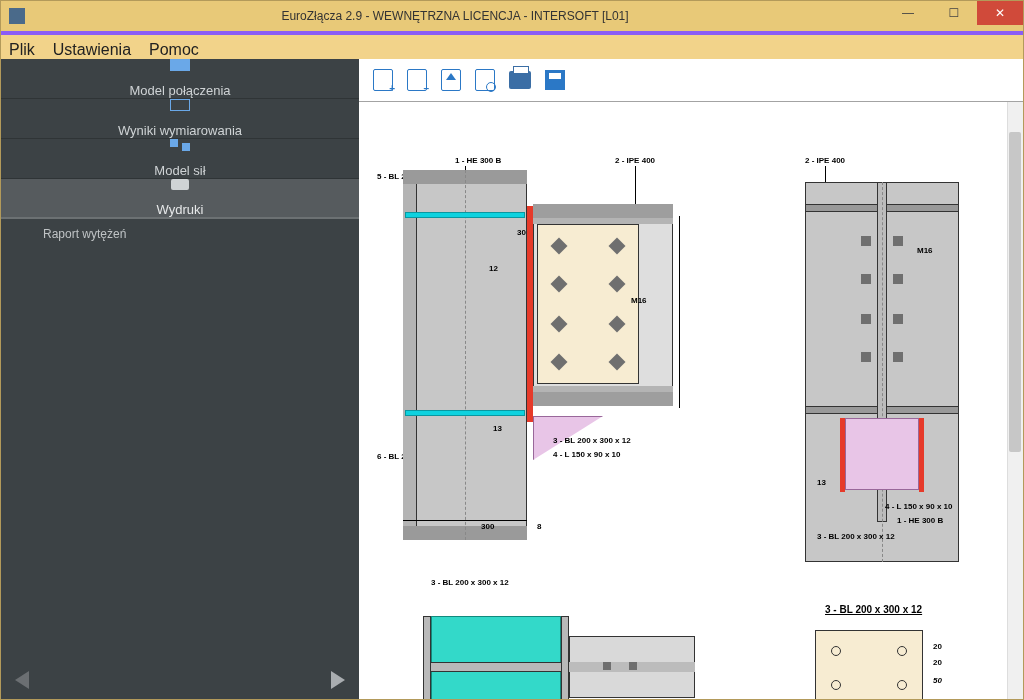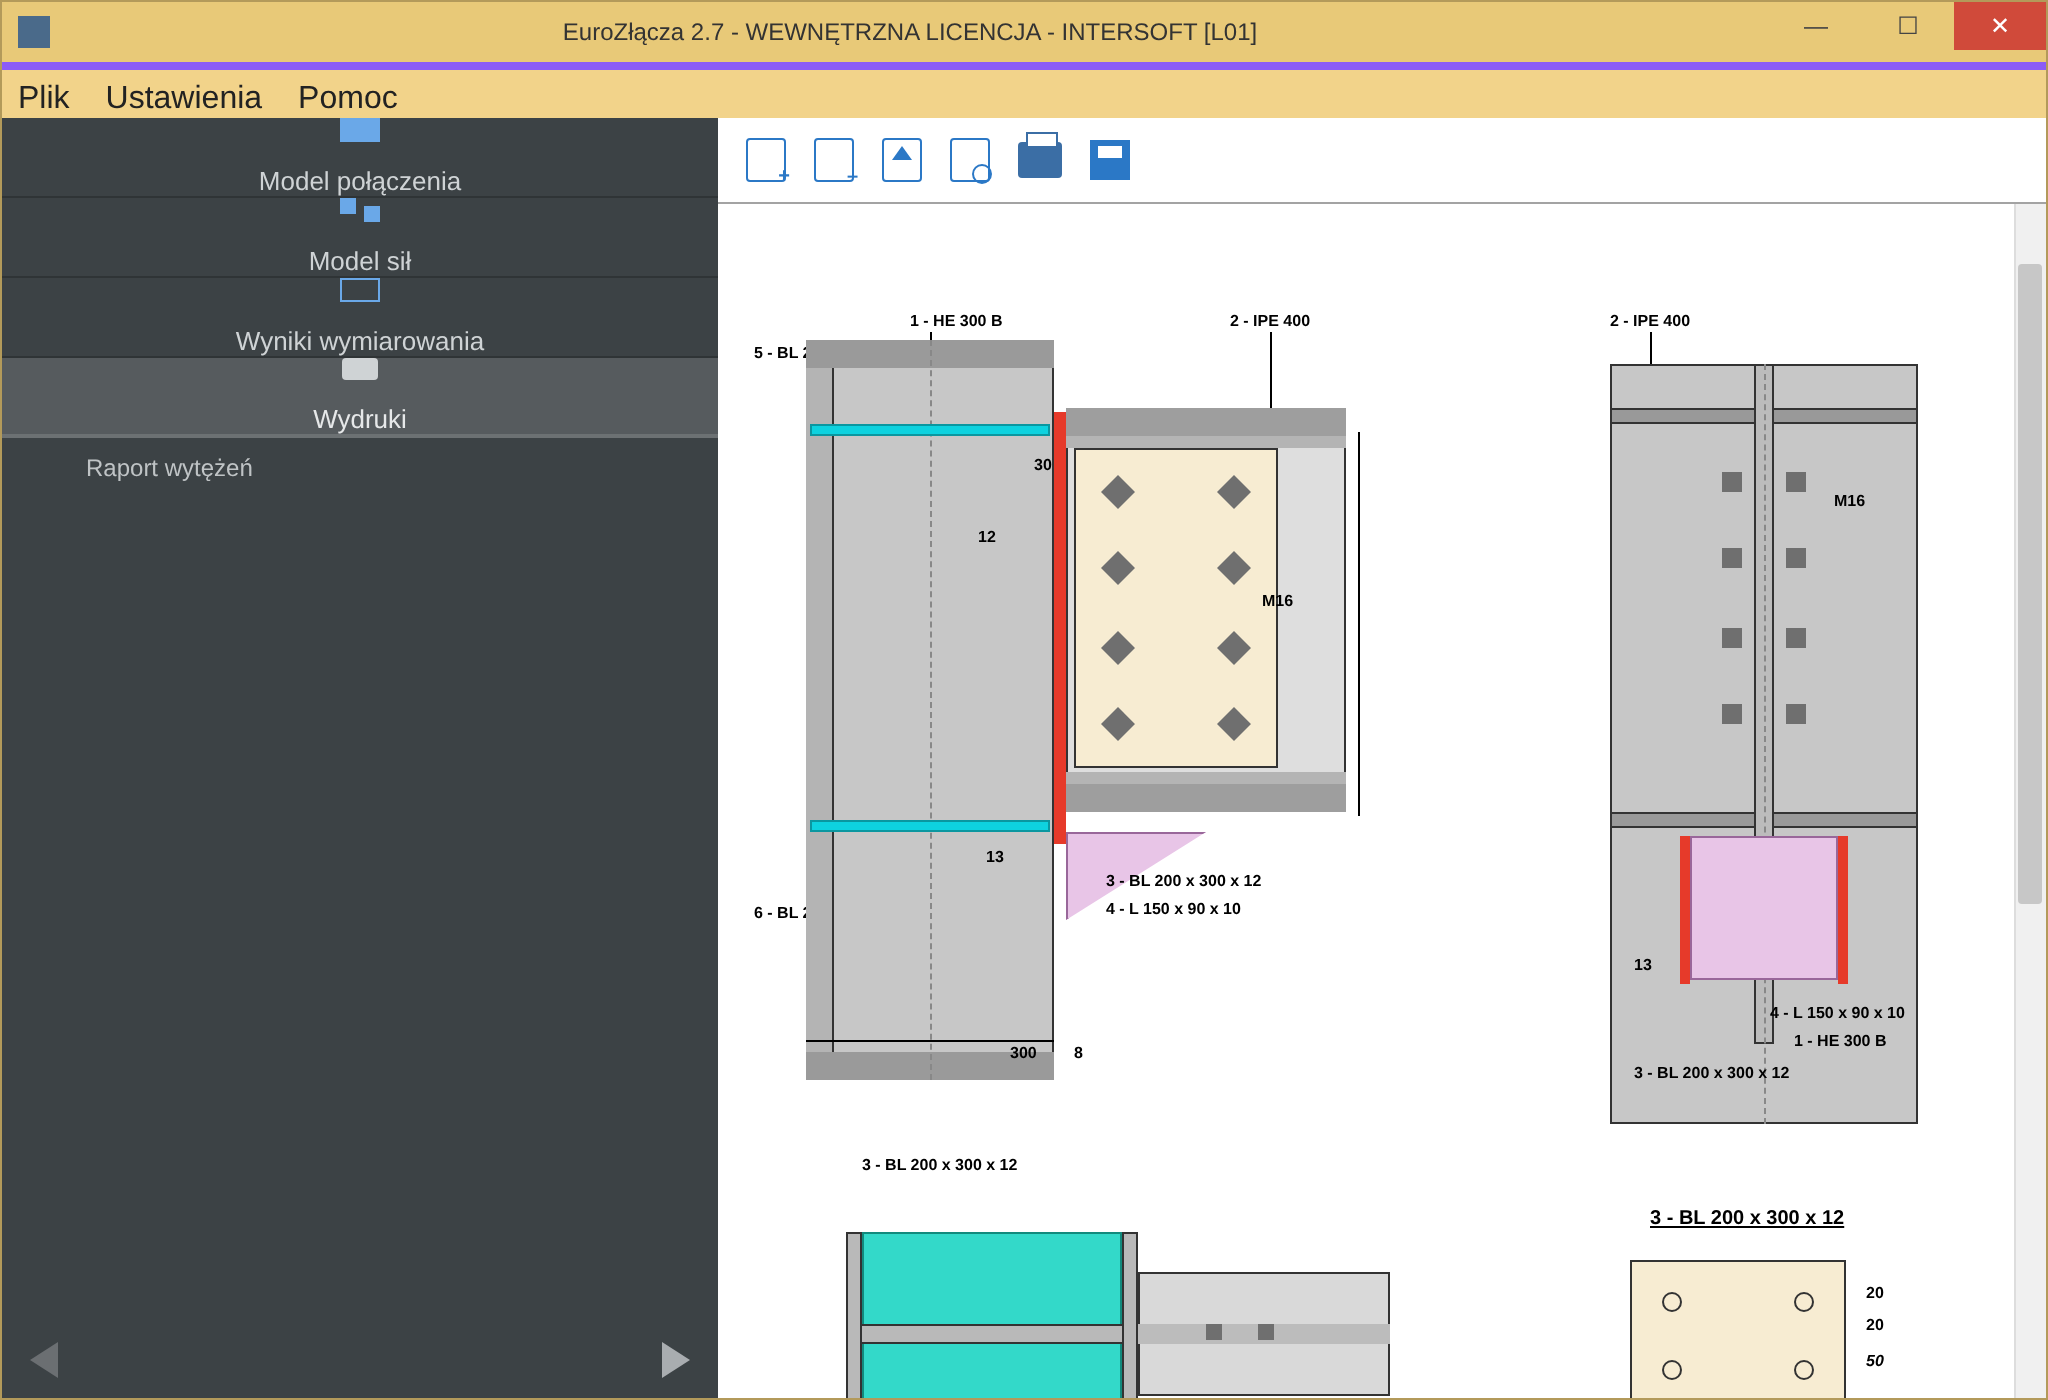--- a/index.html
+++ b/index.html
@@ -94,21 +94,21 @@
   .scrollbar-v{position:absolute; right:0; top:0; width:16px; height:100%; background:#f0f0f0; border-left:1px solid #ddd;}
   .scrollbar-thumb{position:absolute; right:2px; top:30px; width:12px; height:320px; background:#c7c7c7; border-radius:2px;}
 </style>
 </head>
 <body>
 
 <div class="window">
 
   <div class="titlebar">
     <span class="title-icon"></span>
-    <span class="title-text">EuroZłącza 2.7 - WEWNĘTRZNA LICENCJA - INTERSOFT [L01]</span>
+    <span class="title-text">EuroZłącza 2.9 - WEWNĘTRZNA LICENCJA - INTERSOFT [L01]</span>
     <div class="win-controls">
       <button class="win-btn">—</button>
       <button class="win-btn">☐</button>
       <button class="win-btn win-close">✕</button>
     </div>
   </div>
 
   <div class="menubar">
     <span>Plik</span>
     <span>Ustawienia</span>
@@ -116,26 +116,26 @@
   </div>
 
   <div class="body-row">
 
     <div class="sidebar">
       <div class="side-item">
         <span class="icon-box icon-connection"></span>
         <span>Model połączenia</span>
       </div>
       <div class="side-item">
+        <span class="icon-box icon-results"></span>
+        <span>Wyniki wymiarowania</span>
+      </div>
+      <div class="side-item">
         <span class="icon-box icon-forces"></span>
         <span>Model sił</span>
-      </div>
-      <div class="side-item">
-        <span class="icon-box icon-results"></span>
-        <span>Wyniki wymiarowania</span>
       </div>
       <div class="side-item selected">
         <span class="icon-box icon-print"></span>
         <span>Wydruki</span>
       </div>
 
       <div class="side-sub">
         <span>Raport wytężeń</span>
       </div>
 
@@ -200,21 +200,21 @@
           <div class="haunch"></div>
 
           <div class="lbl" style="left:176px; top:316px;">3 - BL 200 x 300 x 12</div>
           <div class="lbl" style="left:176px; top:330px;">4 - L 150 x 90 x 10</div>
 
           <div class="lbl" style="left:140px; top:108px;">30</div>
           <div class="lbl" style="left:112px; top:144px;">12</div>
           <div class="lbl" style="left:116px; top:304px;">13</div>
 
           <div class="dimline" style="left:26px; top:400px; width:124px;"></div>
-          <div class="lbl" style="left:88px; top:402px;padding-left:40px;">300</div>
+          <div class="lbl" style="left:64px; top:402px;padding-left:40px;">300</div>
           <div class="lbl" style="left:160px; top:402px;">8</div>
           <div class="dimlineV" style="left:302px; top:96px; height:192px;"></div>
 
           <div class="lbl" style="left:428px; top:36px;">2 - IPE 400</div>
           <div class="thinline" style="left:448px; top:46px; width:1px; height:18px;"></div>
 
           <div class="col2"></div>
           <div class="col2-flangeTop"></div>
           <div class="col2-flangeBot"></div>
           <div class="col2-web"></div>

